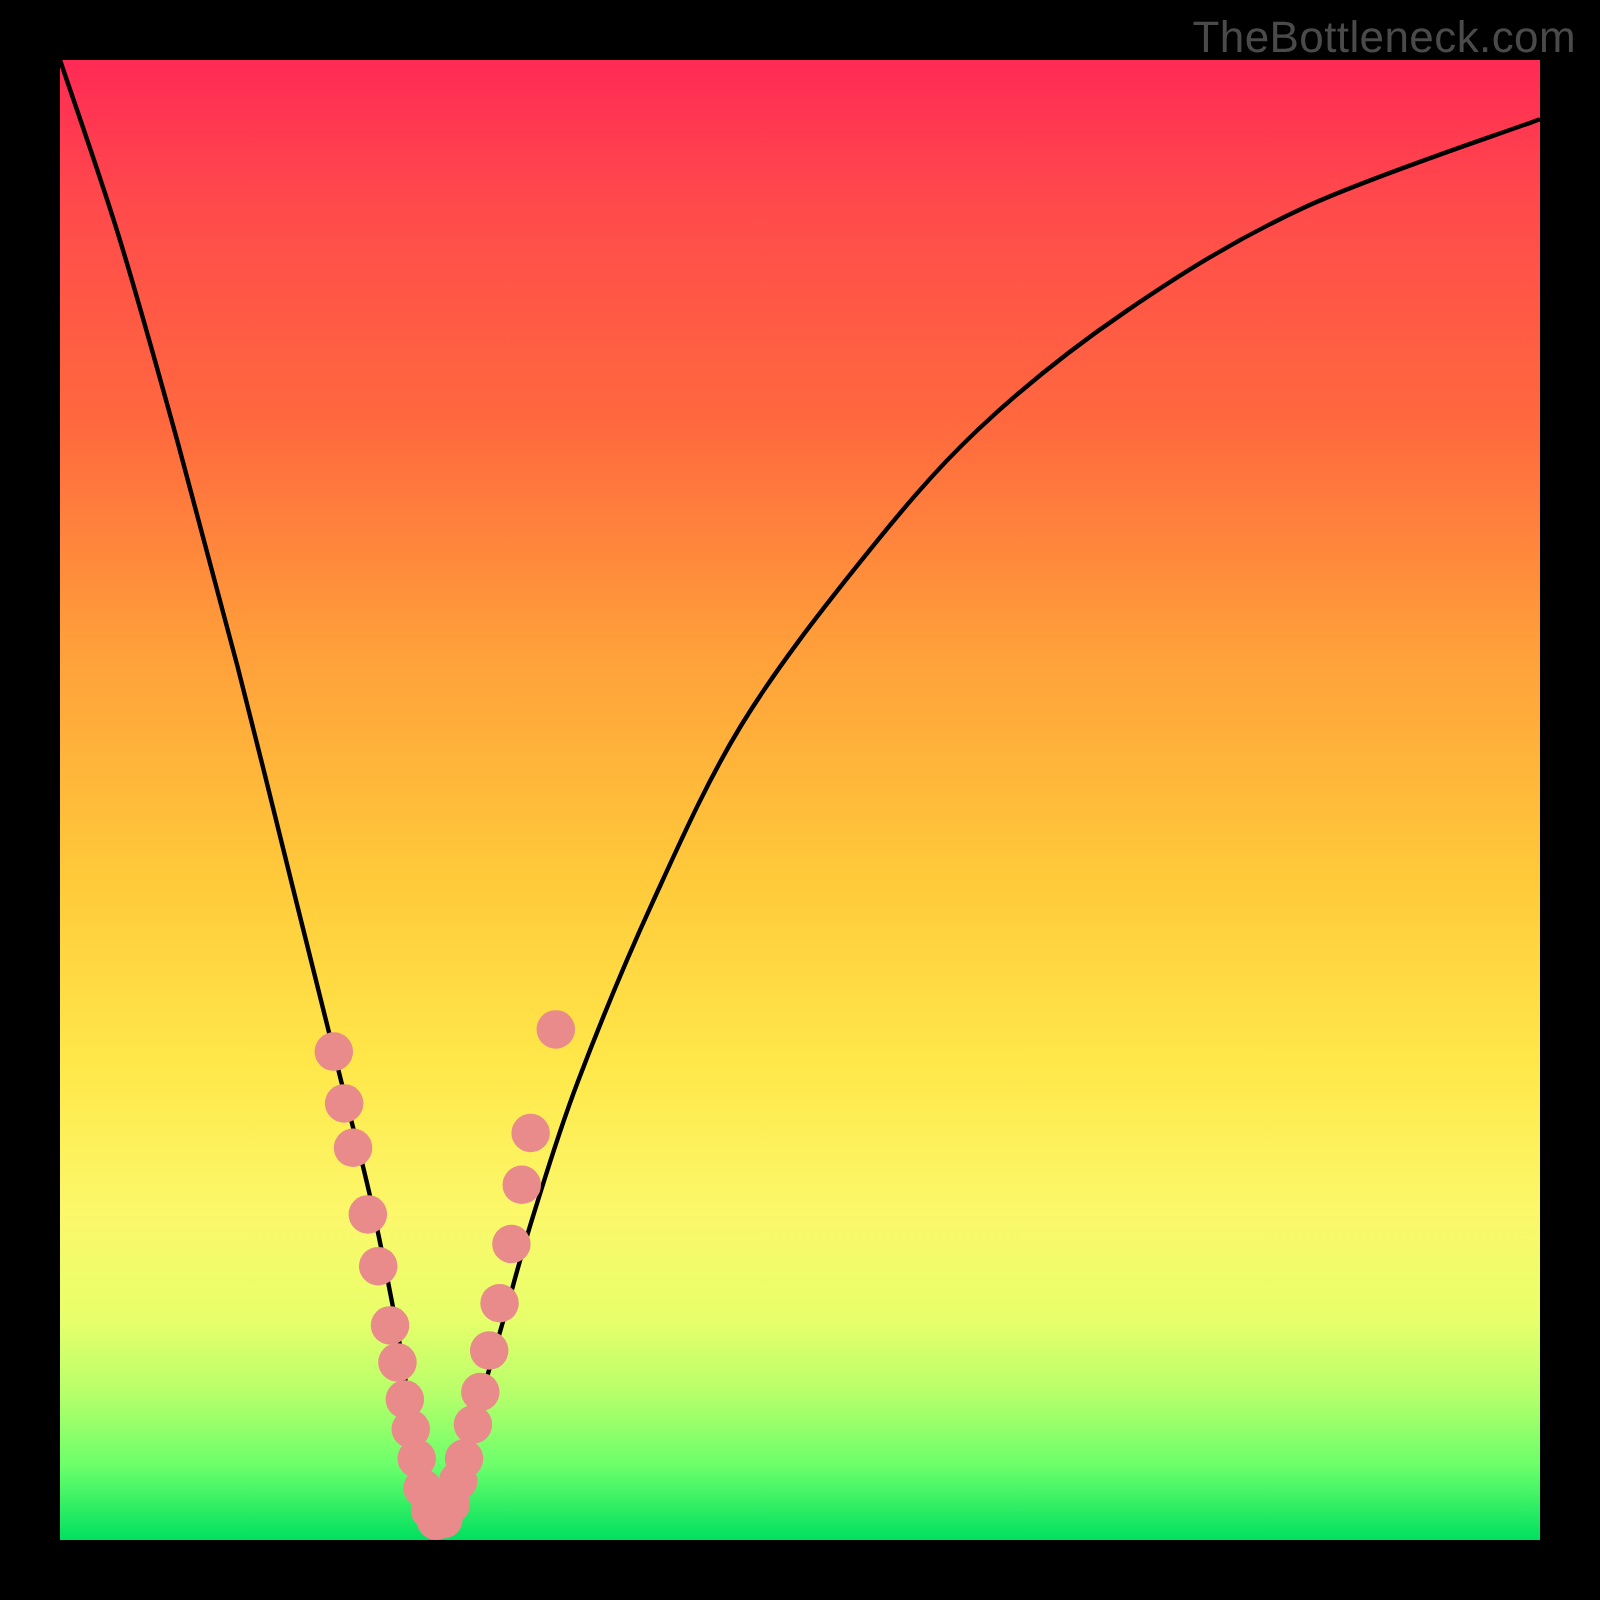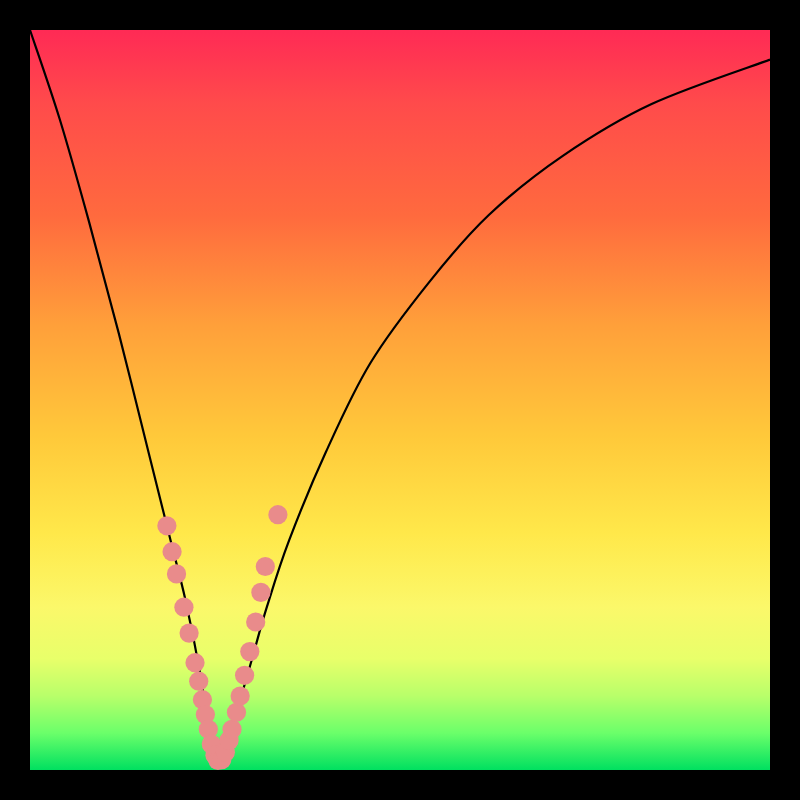--- a/index.html
+++ b/index.html
@@ -87,13 +87,14 @@
           <circle cx="210.16" cy="666.00" r="9.62" fill="#e98b8b" stroke="#d86f6f" stroke-width="0"></circle>
           <circle cx="214.60" cy="645.28" r="9.62" fill="#e98b8b" stroke="#d86f6f" stroke-width="0"></circle>
           <circle cx="219.78" cy="621.60" r="9.62" fill="#e98b8b" stroke="#d86f6f" stroke-width="0"></circle>
           <circle cx="225.70" cy="592.00" r="9.62" fill="#e98b8b" stroke="#d86f6f" stroke-width="0"></circle>
           <circle cx="230.88" cy="562.40" r="9.62" fill="#e98b8b" stroke="#d86f6f" stroke-width="0"></circle>
           <circle cx="235.32" cy="536.50" r="9.62" fill="#e98b8b" stroke="#d86f6f" stroke-width="0"></circle>
           <circle cx="247.90" cy="484.70" r="9.62" fill="#e98b8b" stroke="#d86f6f" stroke-width="0"></circle>
         </g>
     </svg>
   </div>
+  <div class="watermark">TheBottleneck.com</div>
 </div>
 
 </body></html>

